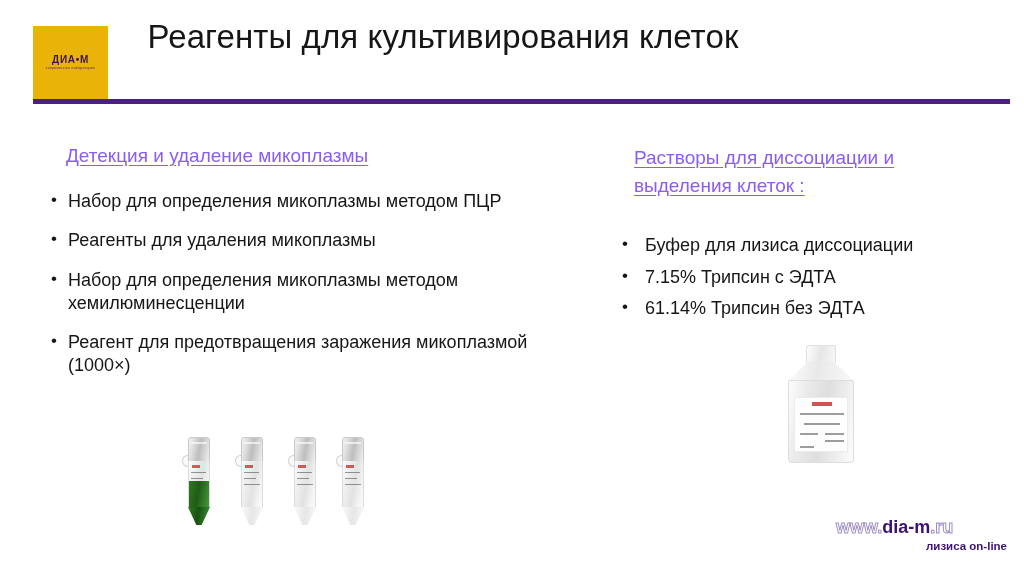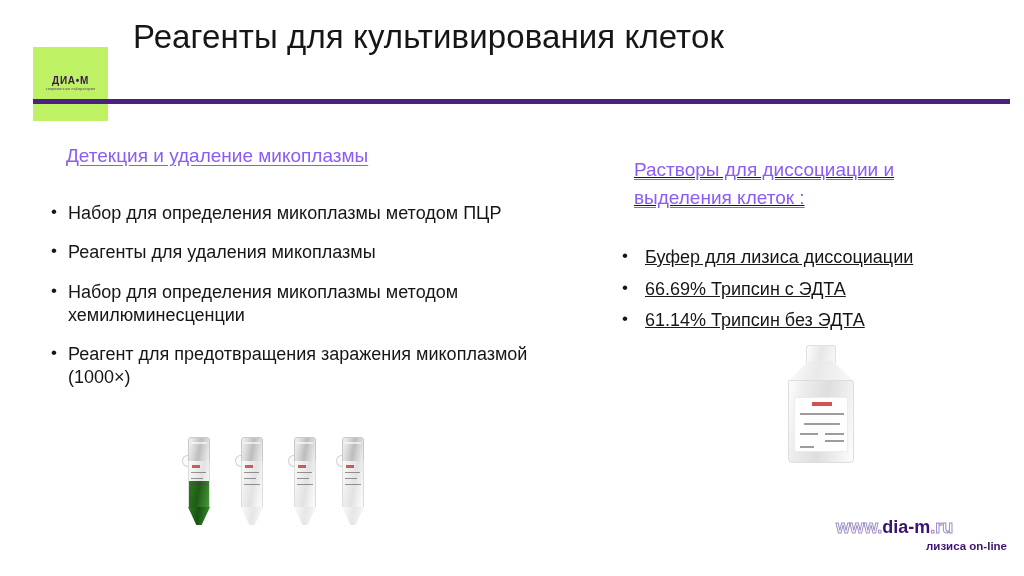--- a/index.html
+++ b/index.html
@@ -23,26 +23,25 @@
     background: #ffffff;
   }
 
   
   .logo-diam {
     position: absolute;
     left: 33px;
     top: 26px;
     width: 75px;
     height: 74px;
-    background: #bef264;
+    background: #eab308;
     display: flex;
     flex-direction: column;
     align-items: center;
     justify-content: center;
-    margin-top: 21px;
   }
   .logo-diam-main {
     font-family: "Liberation Sans", sans-serif;
     font-size: 10px;
     font-weight: bold;
     letter-spacing: 0.7px;
     color: #3b1450;
     line-height: 1;
   }
   .logo-diam-sub {
@@ -58,20 +57,21 @@
   .slide-title {
     position: absolute;
     left: 133px;
     top: 16px;
     width: 620px;
     font-size: 33px;
     font-weight: 300;
     line-height: 1.28;
     color: #161616;
     letter-spacing: 0.1px;
+    text-align: center;
   }
 
   .logo-servicebio {
     position: absolute;
     left: 762px;
     top: 40px;
     display: flex;
     align-items: center;
   }
   .sb-mark {
@@ -112,23 +112,22 @@
   
   .col-left {
     position: absolute;
     left: 50px;
     top: 126px;
     width: 500px;
   }
   .col-right {
     position: absolute;
     left: 618px;
-    top: 140px;
+    top: 128px;
     width: 392px;
-    text-decoration: underline;
   }
 
   .col-heading {
     font-size: 19px;
     font-weight: normal;
     color: #8b5cf6;
     text-decoration: underline;
     text-underline-offset: 3px;
     line-height: 1.45;
     margin: 16px;
@@ -140,21 +139,21 @@
     padding: 0;
   }
   ul.bullets li {
     position: relative;
     font-size: 18px;
     line-height: 1.26;
     color: #161616;
   }
   
   .col-left ul.bullets {
-    margin-top: 32px;
+    margin-top: 20px;
   }
   .col-left ul.bullets li {
     padding-left: 18px;
     margin-bottom: 17px;
   }
   .col-left ul.bullets li::before {
     content: "•";
     position: absolute;
     left: 1px;
     top: -1px;
@@ -463,21 +462,21 @@
         <i style="top:19px;width:16px;"></i>
       </div>
     </div>
 
   </div>
 
   <div class="col-right">
     <div class="col-heading">Растворы для диссоциации и выделения клеток :</div>
     <ul class="bullets">
       <li>Буфер для лизиса диссоциации</li>
-      <li>66.69% Трипсин с ЭДТА</li>
+      <li>7.15% Трипсин с ЭДТА</li>
       <li>61.14% Трипсин без ЭДТА</li>
     </ul>
   </div>
 
   <div class="bottle">
     <div class="neck"></div>
     <div class="shoulder"></div>
     <div class="body"></div>
     <div class="label">
       <span class="sb"></span>

